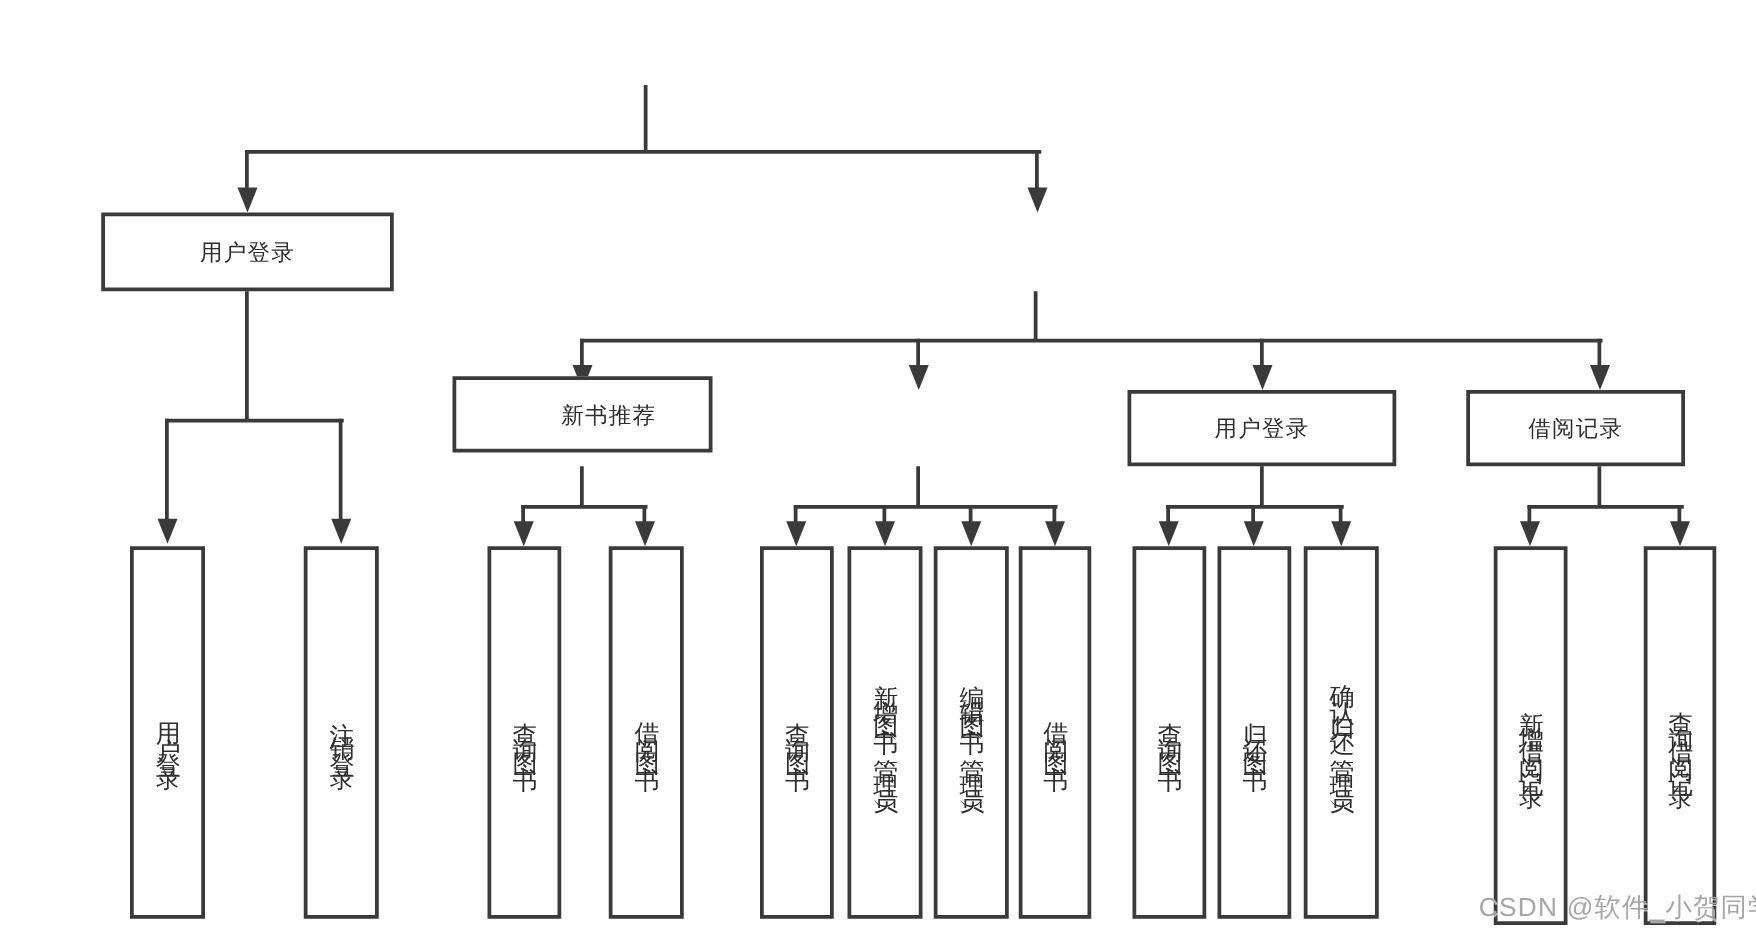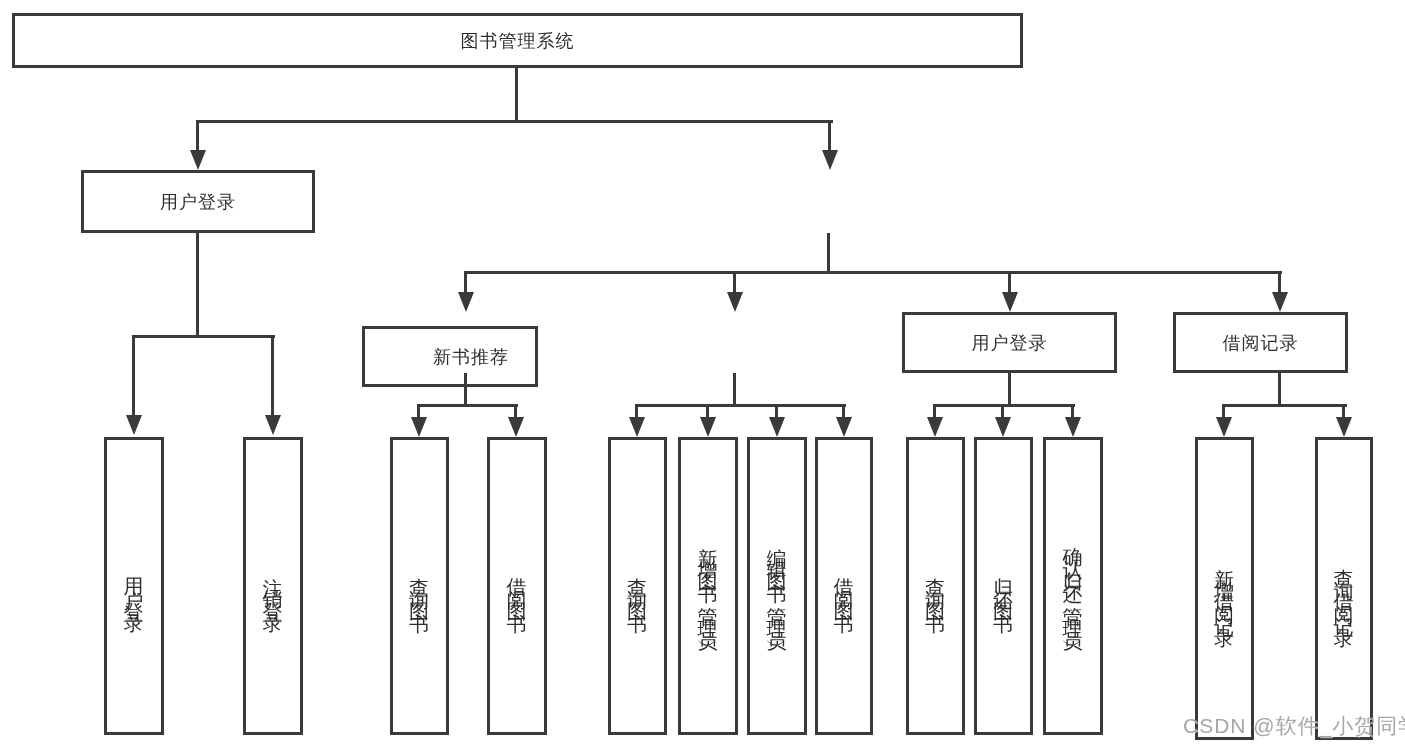--- a/index.html
+++ b/index.html
@@ -30,21 +30,20 @@
     position:absolute; left:1183px; top:712px; z-index:10;
     font-size:21px; color:#a6a6a6; letter-spacing:1px; white-space:nowrap;
     text-shadow:1px 1px 0 rgba(255,255,255,.6);
   }
 </style>
 </head>
 <body>
 
 <div class="stage">
 
-  <div class="box hbox" style="left:12px; top:13px; width:1011px; height:55px;">图书管理系统</div>
 
   <div class="line" style="left:515px; top:68px; width:3px; height:54px;"></div>
   <div class="line" style="left:196px; top:120px; width:637px; height:3px;"></div>
   <div class="line" style="left:196px; top:120px; width:3px; height:34px;"></div>
   <div class="arrow" style="left:190px; top:150px;"></div>
   <div class="line" style="left:828px; top:120px; width:3px; height:34px;"></div>
   <div class="arrow" style="left:822px; top:150px;"></div>
 
   <div class="box hbox" style="left:81px; top:170px; width:234px; height:63px;">用户登录</div>
 
@@ -59,21 +58,21 @@
   <div class="line" style="left:464px; top:271px; width:818px; height:3px;"></div>
   <div class="line" style="left:464px; top:271px; width:3px; height:23px;"></div>
   <div class="arrow" style="left:458px; top:292px;"></div>
   <div class="line" style="left:733px; top:271px; width:3px; height:23px;"></div>
   <div class="arrow" style="left:727px; top:292px;"></div>
   <div class="line" style="left:1008px; top:271px; width:3px; height:23px;"></div>
   <div class="arrow" style="left:1002px; top:292px;"></div>
   <div class="line" style="left:1278px; top:271px; width:3px; height:23px;"></div>
   <div class="arrow" style="left:1272px; top:292px;"></div>
 
-  <div class="box hbox" style="left:362px; top:326px; width:176px; height:61px;padding-left:42px;">新书推荐</div>
+  <div class="box hbox" style="left:362px; top:301px; width:208px; height:61px;padding-left:42px;">新书推荐</div>
   <div class="box hbox" style="left:902px; top:312px; width:215px; height:61px;">用户登录</div>
   <div class="box hbox" style="left:1173px; top:312px; width:175px; height:61px;">借阅记录</div>
 
   <div class="line" style="left:464px; top:373px; width:3px; height:33px;"></div>
   <div class="line" style="left:417px; top:404px; width:101px; height:3px;"></div>
   <div class="line" style="left:417px; top:404px; width:3px; height:15px;"></div>
   <div class="arrow" style="left:411px; top:417px;"></div>
   <div class="line" style="left:514px; top:404px; width:3px; height:15px;"></div>
   <div class="arrow" style="left:508px; top:417px;"></div>
 

